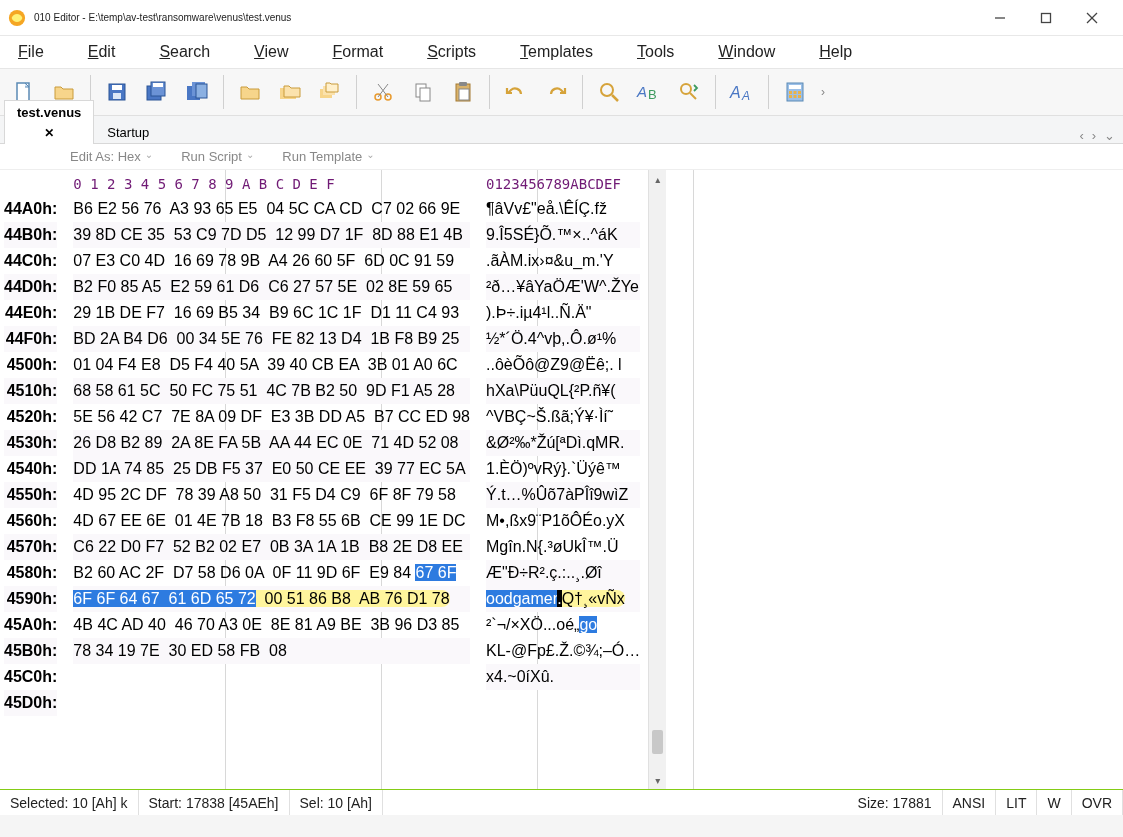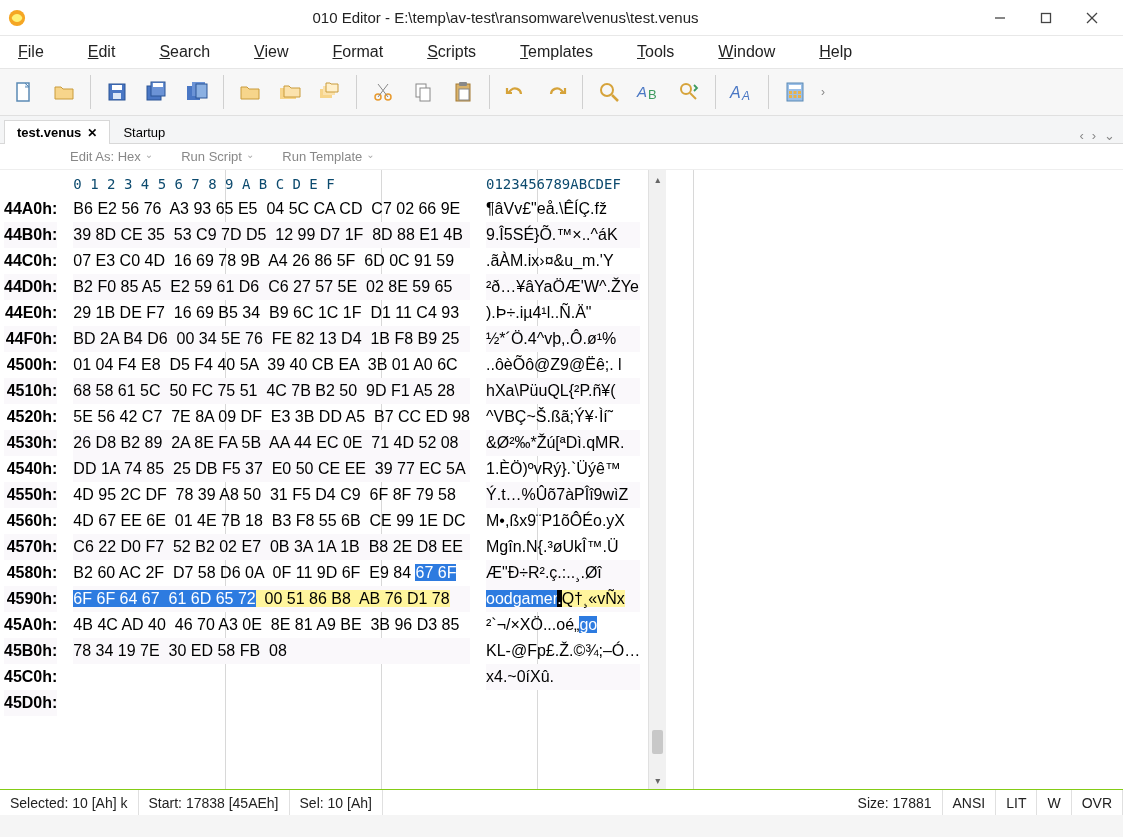--- a/index.html
+++ b/index.html
@@ -1,46 +1,46 @@
 <!DOCTYPE html>
 <html><head>
 <meta charset="utf-8">
 <style>
   * { box-sizing: border-box; margin: 0; padding: 0; font-family: "Segoe UI", Tahoma, sans-serif; }
   html, body { width: 1123px; height: 837px; overflow: hidden; background: #f5f5f5; }
   .titlebar { height: 36px; display: flex; align-items: center; padding: 0 8px; background: #fff; border-bottom: 1px solid #e8e8e8; }
   .titlebar .icon { width: 18px; height: 18px; margin-right: 8px; }
-  .titlebar .title { font-size: 15px; flex: 1; color: #222; text-align: center; }
+  .titlebar .title { font-size: 10px; flex: 1; color: #222; }
   .winbtn { width: 46px; height: 36px; display: inline-flex; align-items: center; justify-content: center; }
   .winbtn svg { stroke: #444; }
   .menubar { height: 32px; display: flex; align-items: center; gap: 44px; padding: 0 18px; background: #fff; }
   .menubar .menu-item { font-size: 16px; color: #222; position: relative; }
   .menubar .menu-item .ul { text-decoration: underline; }
   .toolbar { height: 48px; display: flex; align-items: center; padding: 0 6px; background: #f7f7f7; border-top: 1px solid #e6e6e6; border-bottom: 1px solid #e0e0e0; gap: 4px; }
   .toolbar .sep { width: 1px; height: 34px; background: #d0d0d0; margin: 0 4px; }
   .tbtn { width: 36px; height: 36px; display: flex; align-items: center; justify-content: center; border: 1px solid transparent; border-radius: 3px; }
   .tabstrip { height: 28px; display: flex; align-items: flex-end; padding: 0 4px; background: #f4f5f6; border-bottom: 1px solid #d8d8d8; }
-  .tab { padding: 4px 12px; font-size: 13px; display: inline-flex; align-items: center; gap: 6px; border: 1px solid transparent; border-bottom: none; position: relative; top: 1px; }
+  .tab { padding: 4px 12px; font-size: 13px; display: inline-flex; align-items: center; gap: 6px; border: 1px solid transparent; border-bottom: none; position: relative; top: 1px; flex-direction: column; }
   .tab.active { background: #fff; border-color: #d8d8d8; font-weight: 600; }
   .tab .close { font-size: 12px; }
   .tabstrip .spacer { flex: 1; }
   .tabstrip .nav { padding: 0 4px; color: #888; font-size: 13px; }
   .opts { height: 26px; display: flex; align-items: center; gap: 28px; padding: 0 10px 0 70px; background: #fff; border-bottom: 1px solid #eee; font-size: 13px; color: #888; }
   .opts .opt { display: inline-flex; gap: 4px; }
   .chev { font-size: 10px; color: #aaa; }
   .hex-area { display: flex; background: #fff; position: relative; }
   .addr-col { padding: 4px 8px 4px 4px; font: 16px/26px "Consolas", monospace; text-align: right; font-weight: 600; color: #000; }
   .hex-col { padding: 4px 8px; font: 16px/26px "Consolas", monospace; color: #000; position: relative; }
   .ascii-col { padding: 4px 8px; font: 16px/26px "Consolas", monospace; color: #000; position: relative; }
-  .hex-header { font: 14px/20px "Consolas", monospace; color: #0c4a6e; padding-bottom: 2px; }
+  .hex-header { font: 14px/20px "Consolas", monospace; color: #701a75; padding-bottom: 2px; }
   .addr-col .hex-header { visibility: hidden; }
   .hex-row { white-space: pre; position: relative; }
   .alt { background: #faf8fb; }
   .vline { position: absolute; top: 0; bottom: 0; width: 1px; background: #d8d8d8; }
-  .sel-hl { background: #fff59d; }
+  .sel-hl { background: #fff59d; border-radius: 8px; }
   .sel-blue { background: #2d7be0; color: #fff; }
   .caret { background: #000; color: #fff; }
   .scrollbar { width: 18px; background: #f1f1f1; border-left: 1px solid #e0e0e0; position: relative; }
   .scroll-up, .scroll-down { height: 18px; display: flex; align-items: center; justify-content: center; font-size: 10px; color: #666; }
   .scroll-thumb { position: absolute; left: 3px; right: 3px; top: 560px; height: 24px; background: #c8c8c8; border-radius: 2px; }
   .statusbar { height: 26px; display: flex; align-items: center; background: #fff; border-top: 1px solid #84cc16; font-size: 14px; color: #222; }
   .statusbar .cell { padding: 0 10px; border-right: 1px solid #e0e0e0; height: 100%; display: flex; align-items: center; white-space: nowrap; }
   .statusbar .spacer { flex: 1; }
 </style>
 </head>
@@ -270,21 +270,21 @@
       <div class="hex-row alt">45D0h:</div>
     </div>
   <div class="hex-col" id="hexcol">
     <div class="hex-header"> 0   1   2   3   4   5   6   7   8   9   A   B   C   D   E   F</div>
     <div class="vline" style="left:160px"></div>
     <div class="vline" style="left:316px"></div>
     <div class="vline" style="left:472px"></div>
     <div class="vline" style="left:628px"></div>
   <div class="hex-row">B6 E2 56 76  A3 93 65 E5  04 5C CA CD  C7 02 66 9E</div>
       <div class="hex-row alt">39 8D CE 35  53 C9 7D D5  12 99 D7 1F  8D 88 E1 4B</div>
-      <div class="hex-row">07 E3 C0 4D  16 69 78 9B  A4 26 86 5F  6D 0C 91 59</div>
+      <div class="hex-row">07 E3 C0 4D  16 69 78 9B  A4 26 60 5F  6D 0C 91 59</div>
       <div class="hex-row alt">B2 F0 85 A5  E2 59 61 D6  C6 27 57 5E  02 8E 59 65</div>
       <div class="hex-row">29 1B DE F7  16 69 B5 34  B9 6C 1C 1F  D1 11 C4 93</div>
       <div class="hex-row alt">BD 2A B4 D6  00 34 5E 76  FE 82 13 D4  1B F8 B9 25</div>
       <div class="hex-row">01 04 F4 E8  D5 F4 40 5A  39 40 CB EA  3B 01 A0 6C</div>
       <div class="hex-row alt">68 58 61 5C  50 FC 75 51  4C 7B B2 50  9D F1 A5 28</div>
       <div class="hex-row">5E 56 42 C7  7E 8A 09 DF  E3 3B DD A5  B7 CC ED 98</div>
       <div class="hex-row alt">26 D8 B2 89  2A 8E FA 5B  AA 44 EC 0E  71 4D 52 08</div>
       <div class="hex-row alt">DD 1A 74 85  25 DB F5 37  E0 50 CE EE  39 77 EC 5A</div>
       <div class="hex-row">4D 95 2C DF  78 39 A8 50  31 F5 D4 C9  6F 8F 79 58</div>
       <div class="hex-row">4D 67 EE 6E  01 4E 7B 18  B3 F8 55 6B  CE 99 1E DC</div>

